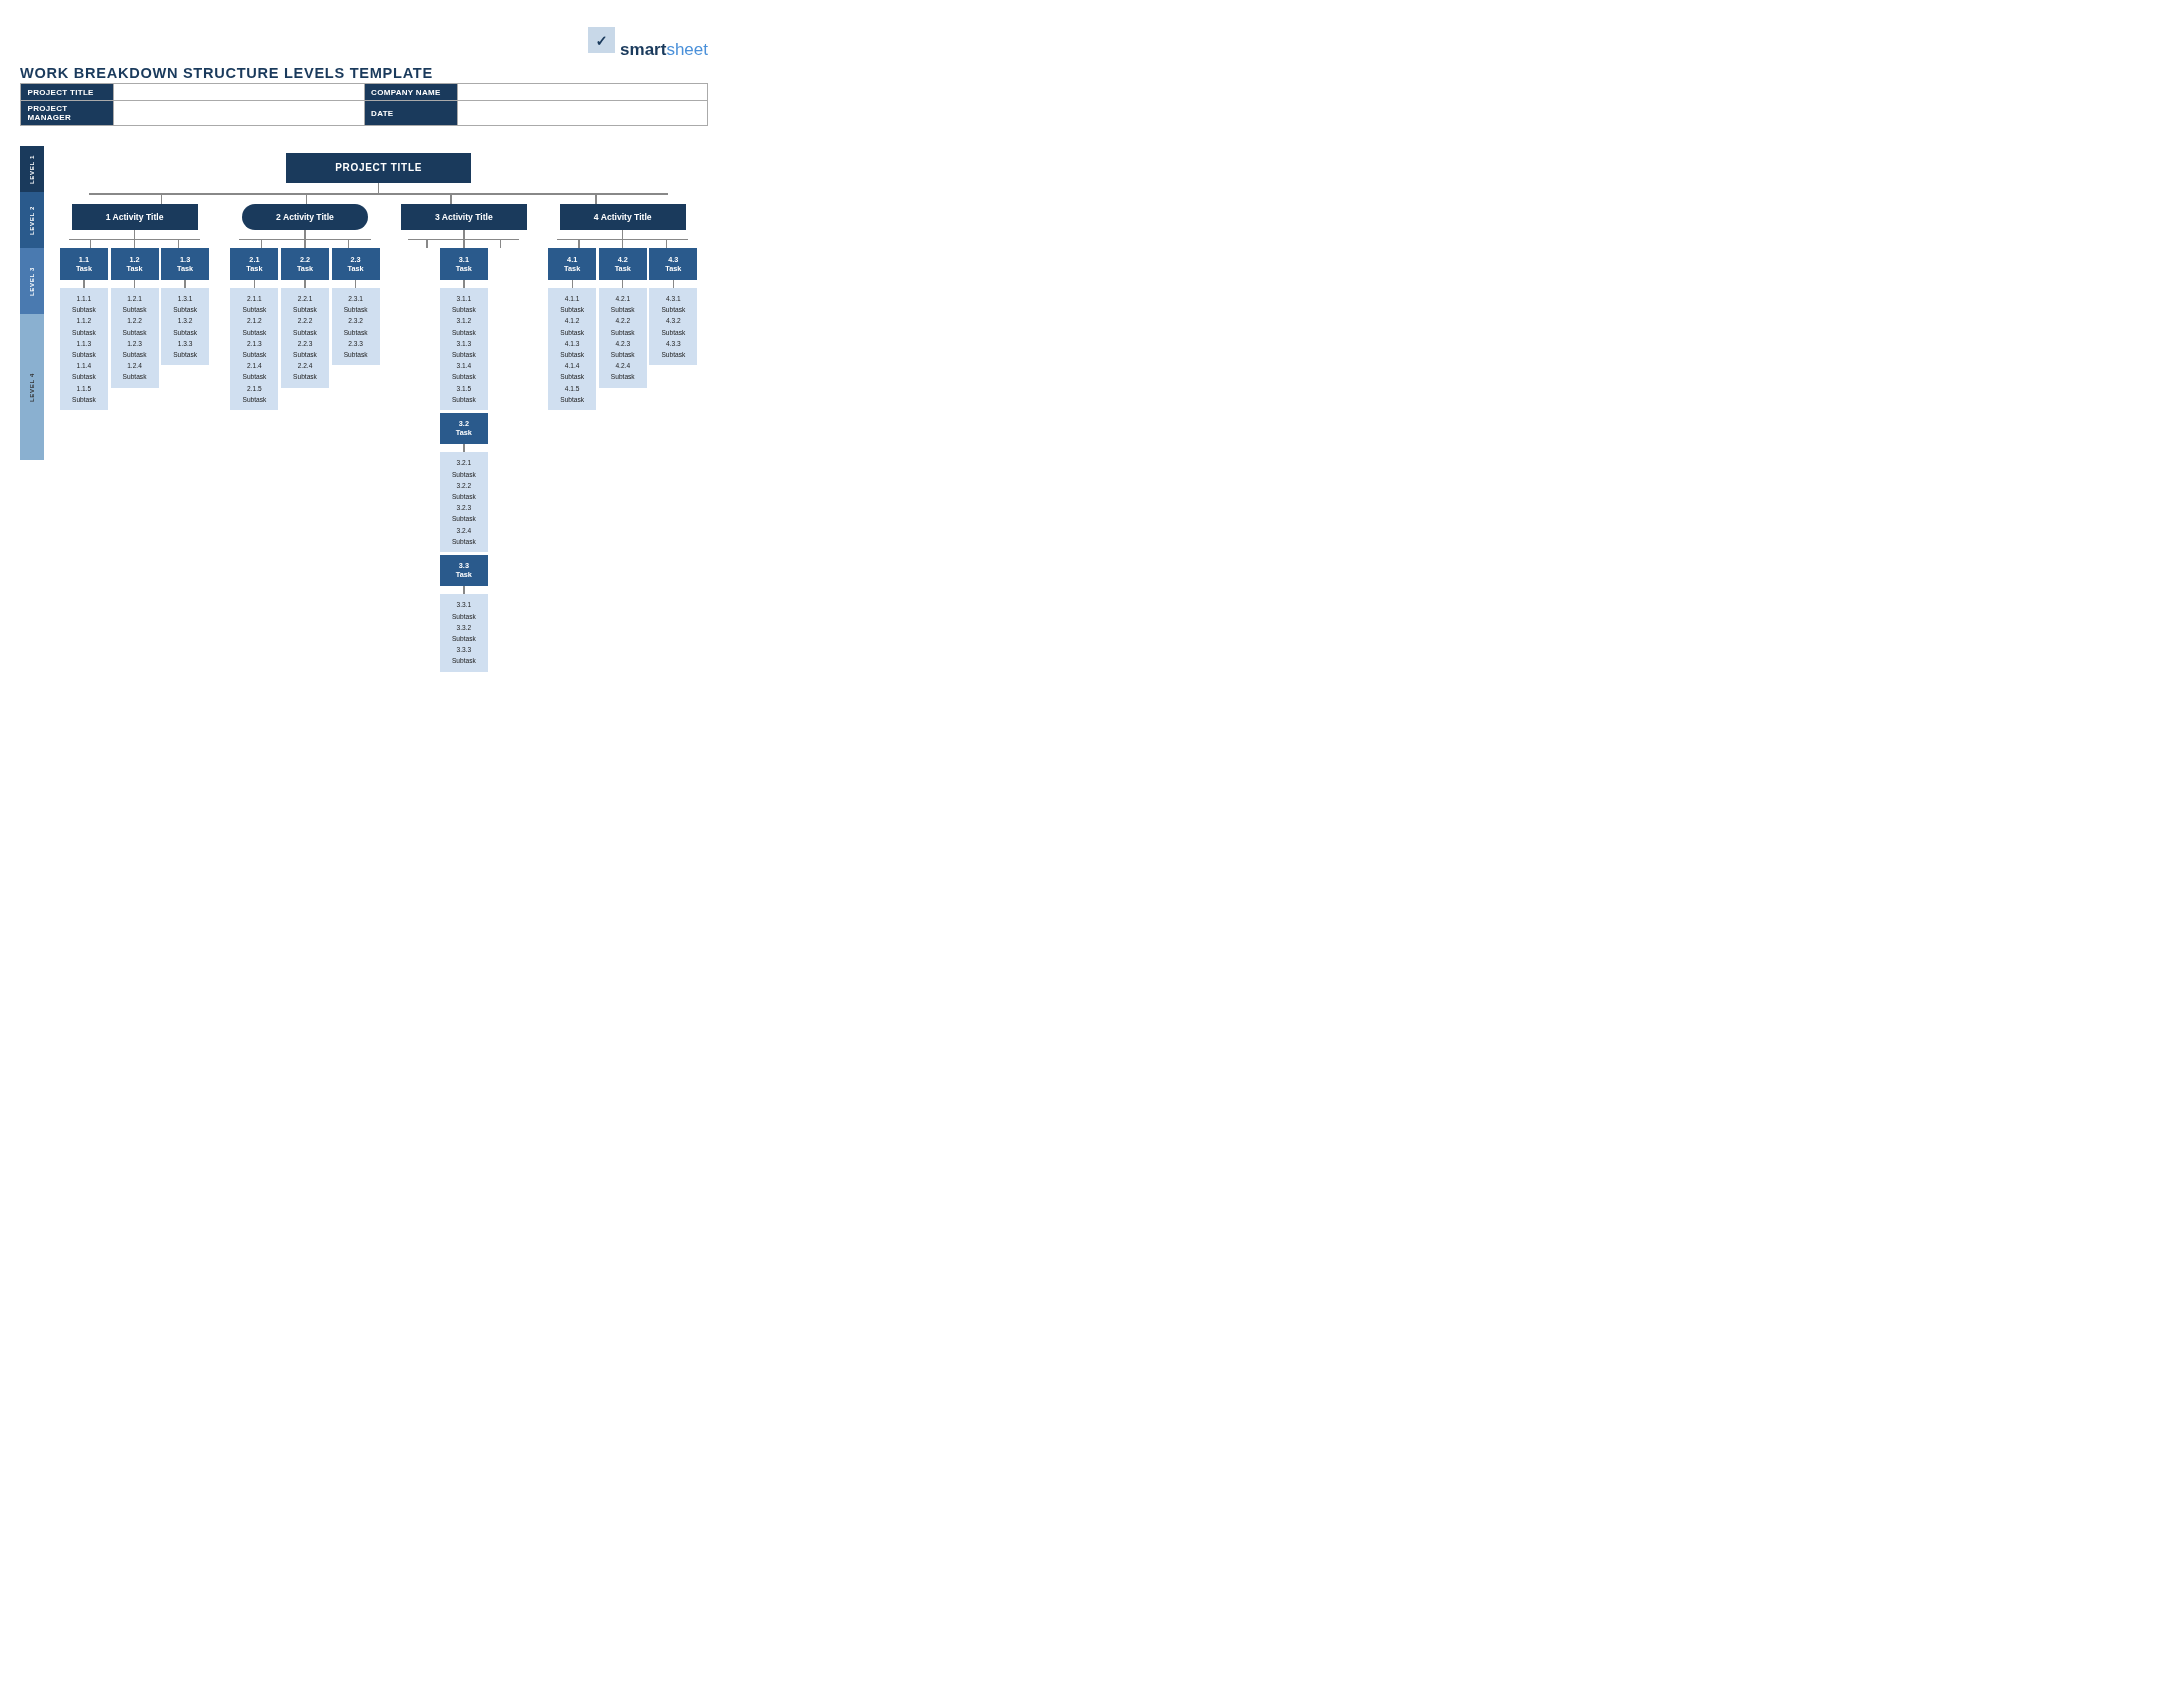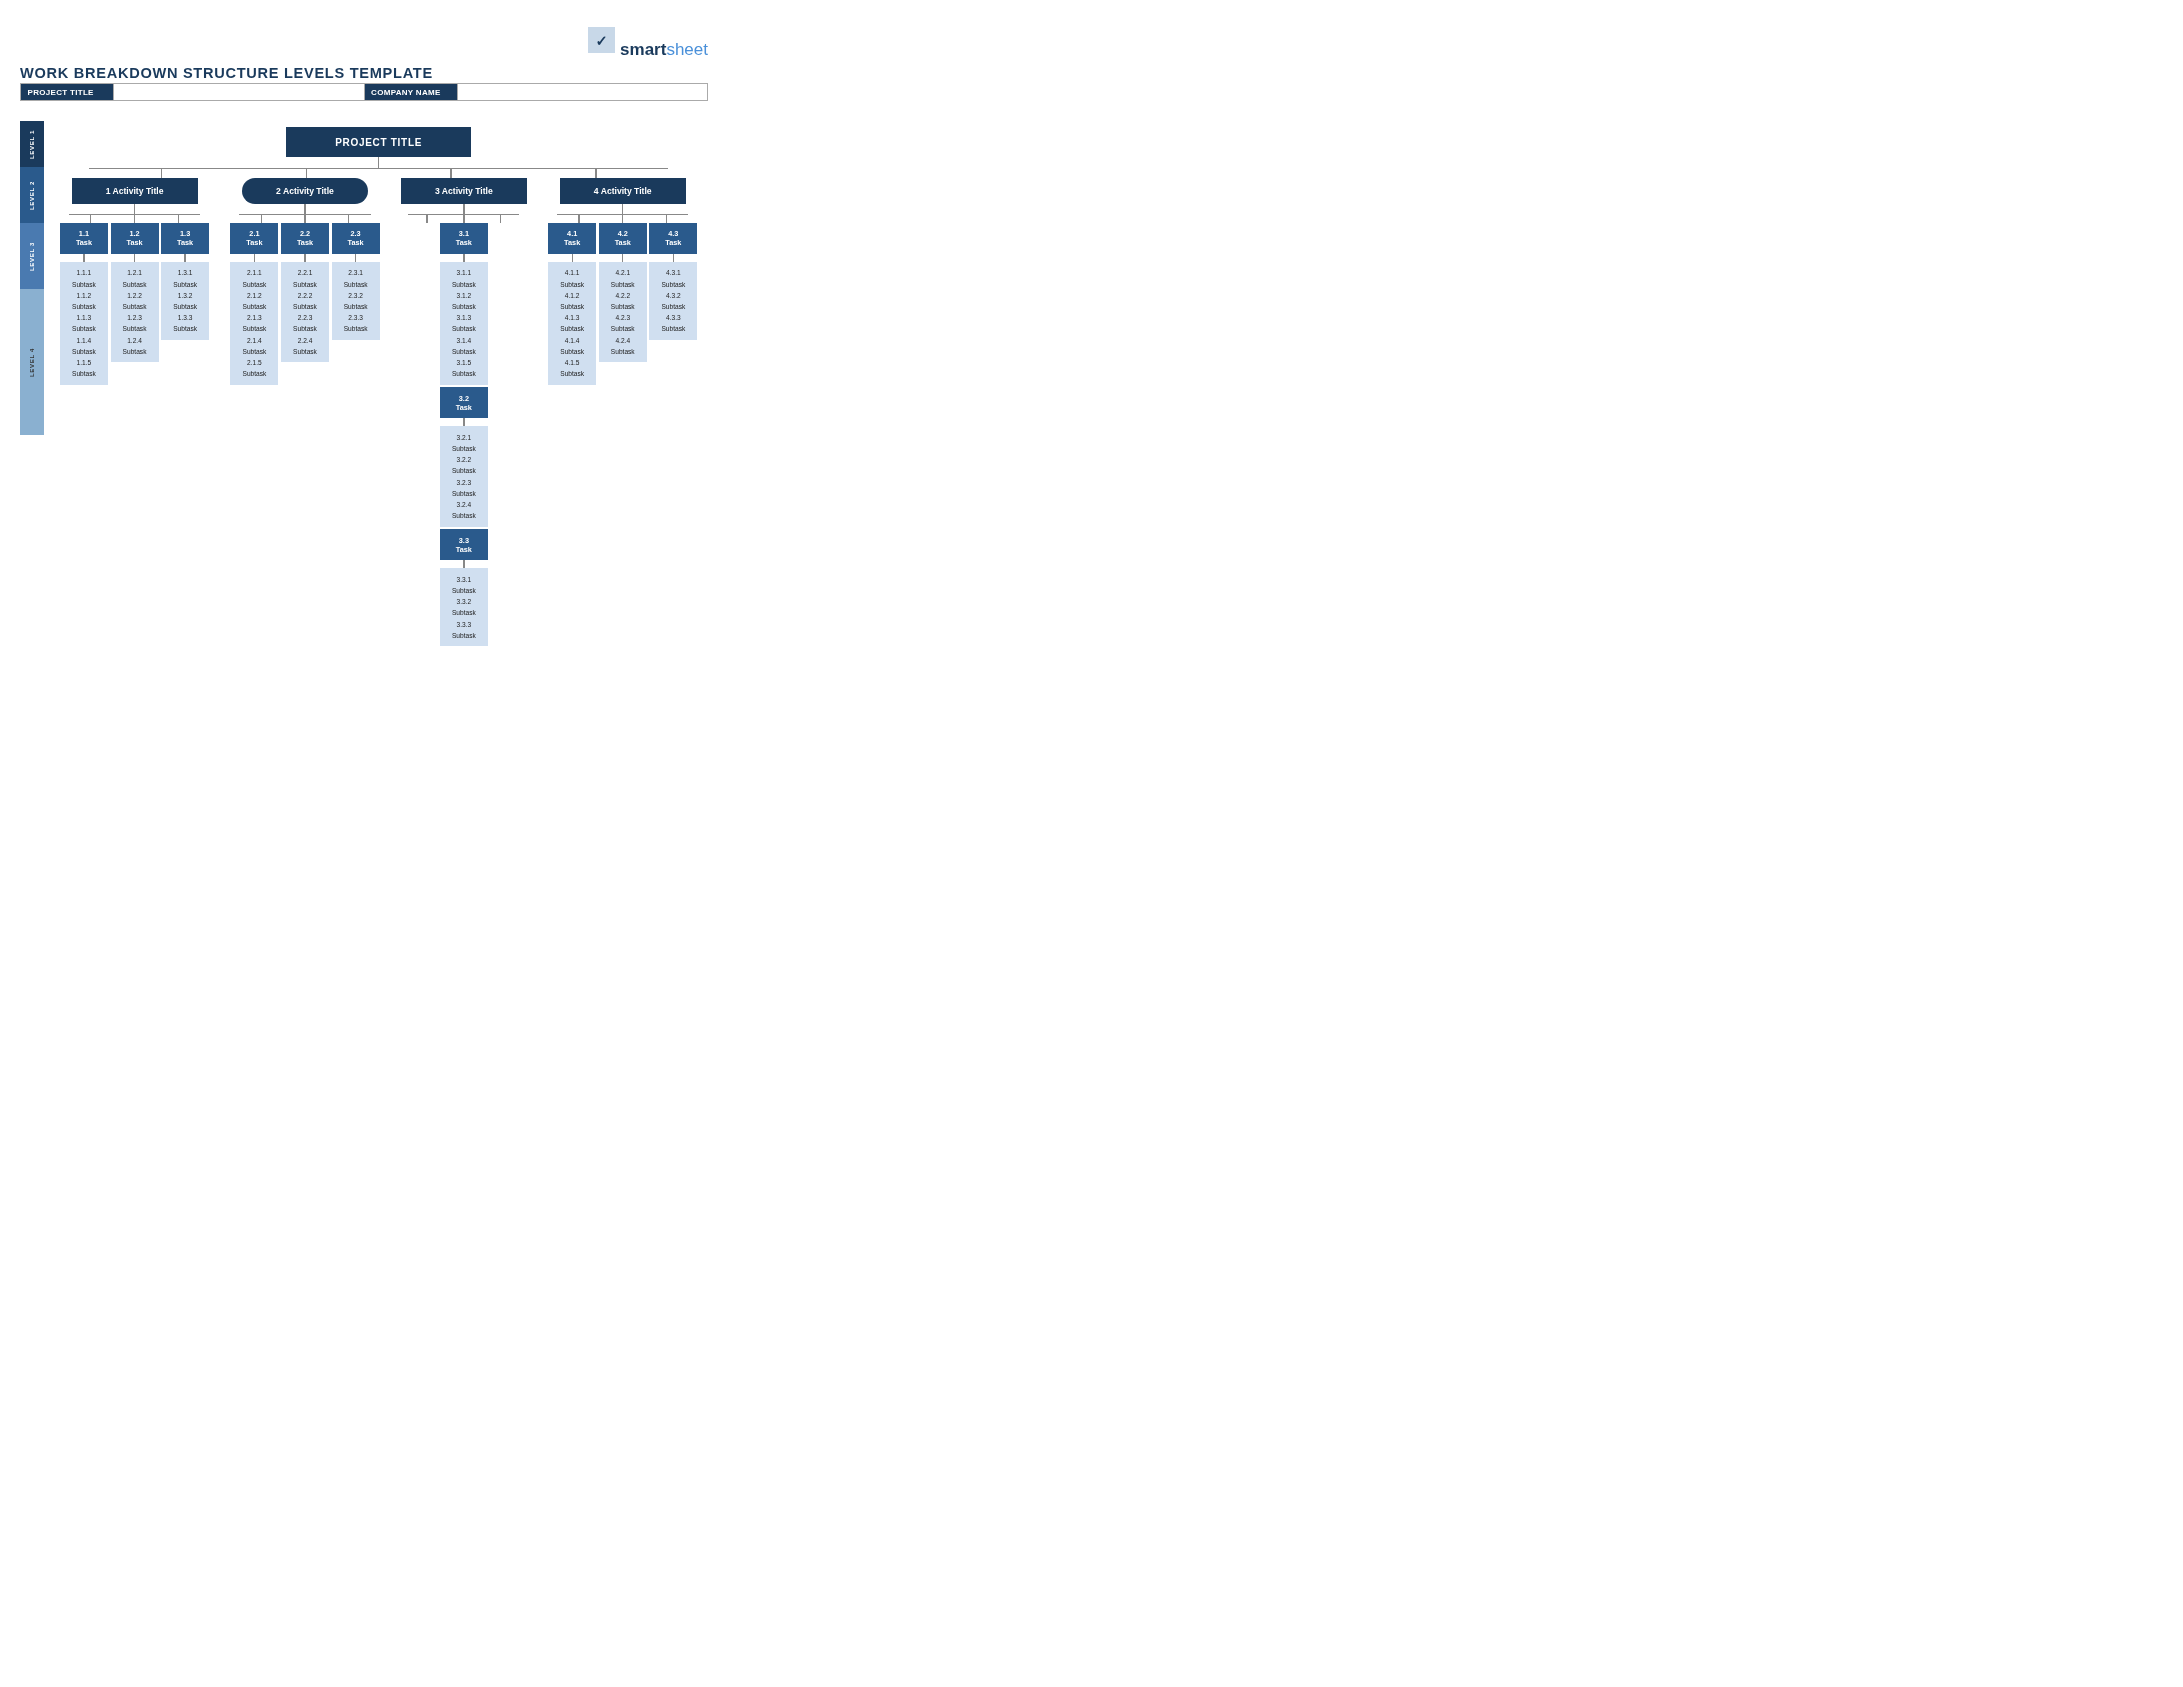--- a/index.html
+++ b/index.html
@@ -160,20 +160,26 @@
 <div class="page-title">WORK BREAKDOWN STRUCTURE LEVELS TEMPLATE</div>
 
 <table class="info-table">
   <tbody>
       <tr>
     <td class="info-label">PROJECT TITLE</td>
     <td class="info-value"></td>
     <td class="info-label">COMPANY NAME</td>
     <td class="info-value"></td>
   </tr>
+  <tr>
+    <td class="info-label">PROJECT MANAGER</td>
+    <td class="info-value"></td>
+    <td class="info-label">DATE</td>
+    <td class="info-value"></td>
+  </tr>
 </tbody>
   </table>
 
 <div style="display:flex; flex-direction:row; gap:0; margin-top: 6.6px;">
 
   <div class="level-labels">
     <div class="level-label level-label-1">LEVEL 1</div>
     <div class="level-label level-label-2">LEVEL 2</div>
     <div class="level-label level-label-3">LEVEL 3</div>
     <div class="level-label level-label-4">LEVEL 4</div>

